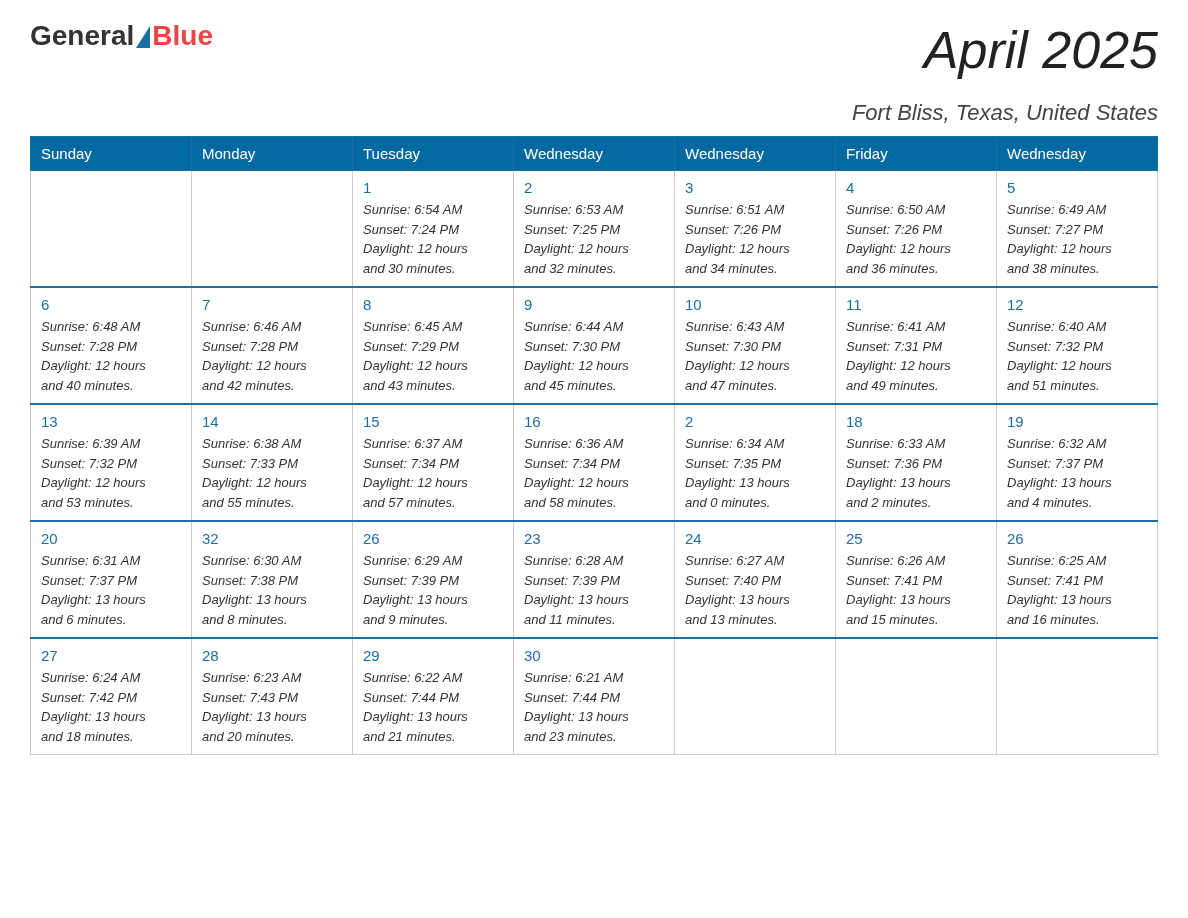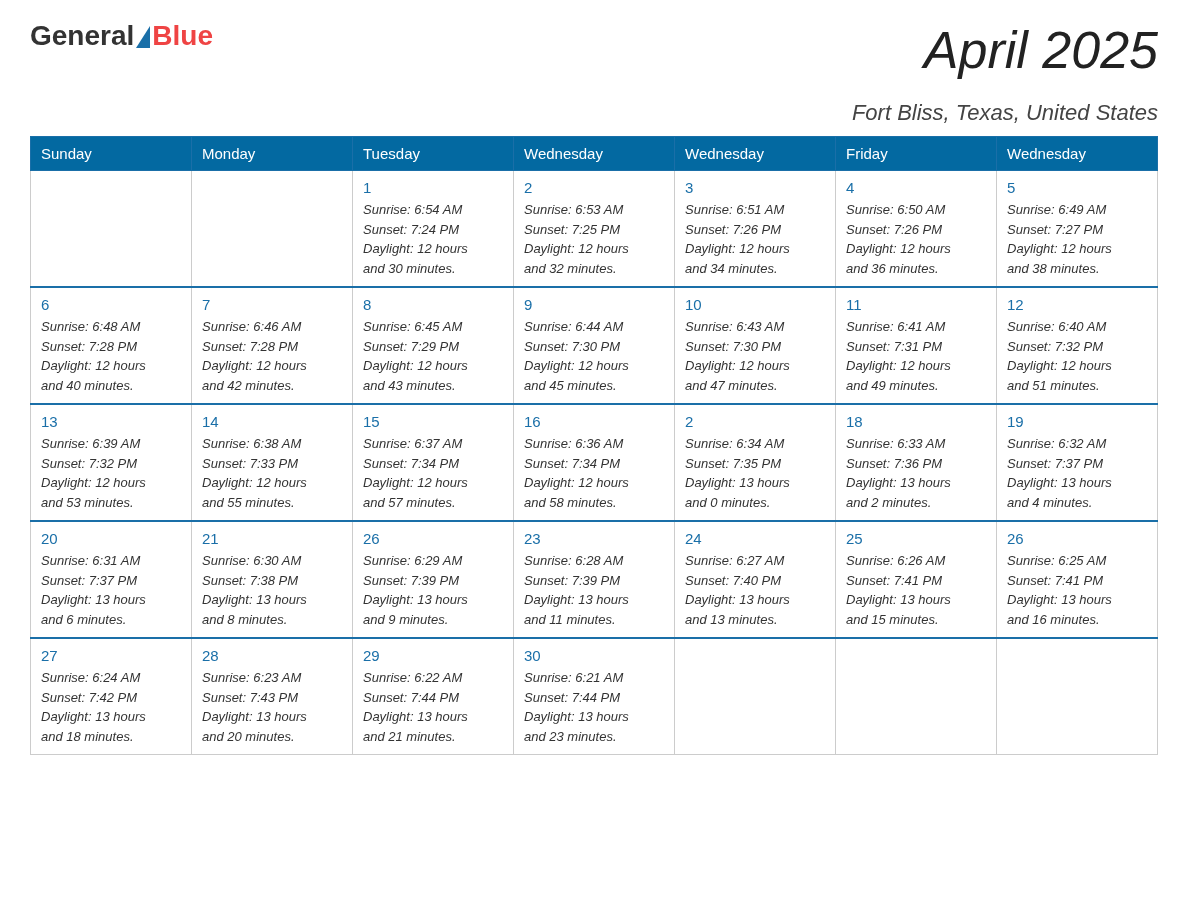--- a/index.html
+++ b/index.html
@@ -215,21 +215,21 @@
           <span class="day-number">19</span>
           <div class="day-info">Sunrise: 6:32 AM<br>Sunset: 7:37 PM<br>Daylight: 13 hours<br>and 4 minutes.</div>
         </td>
       </tr>
       <tr class="row-divider">
         <td>
           <span class="day-number">20</span>
           <div class="day-info">Sunrise: 6:31 AM<br>Sunset: 7:37 PM<br>Daylight: 13 hours<br>and 6 minutes.</div>
         </td>
         <td>
-          <span class="day-number">21</span>
+          <span class="day-number">32</span>
           <div class="day-info">Sunrise: 6:30 AM<br>Sunset: 7:38 PM<br>Daylight: 13 hours<br>and 8 minutes.</div>
         </td>
         <td>
           <span class="day-number">26</span>
           <div class="day-info">Sunrise: 6:29 AM<br>Sunset: 7:39 PM<br>Daylight: 13 hours<br>and 9 minutes.</div>
         </td>
         <td>
           <span class="day-number">23</span>
           <div class="day-info">Sunrise: 6:28 AM<br>Sunset: 7:39 PM<br>Daylight: 13 hours<br>and 11 minutes.</div>
         </td>

